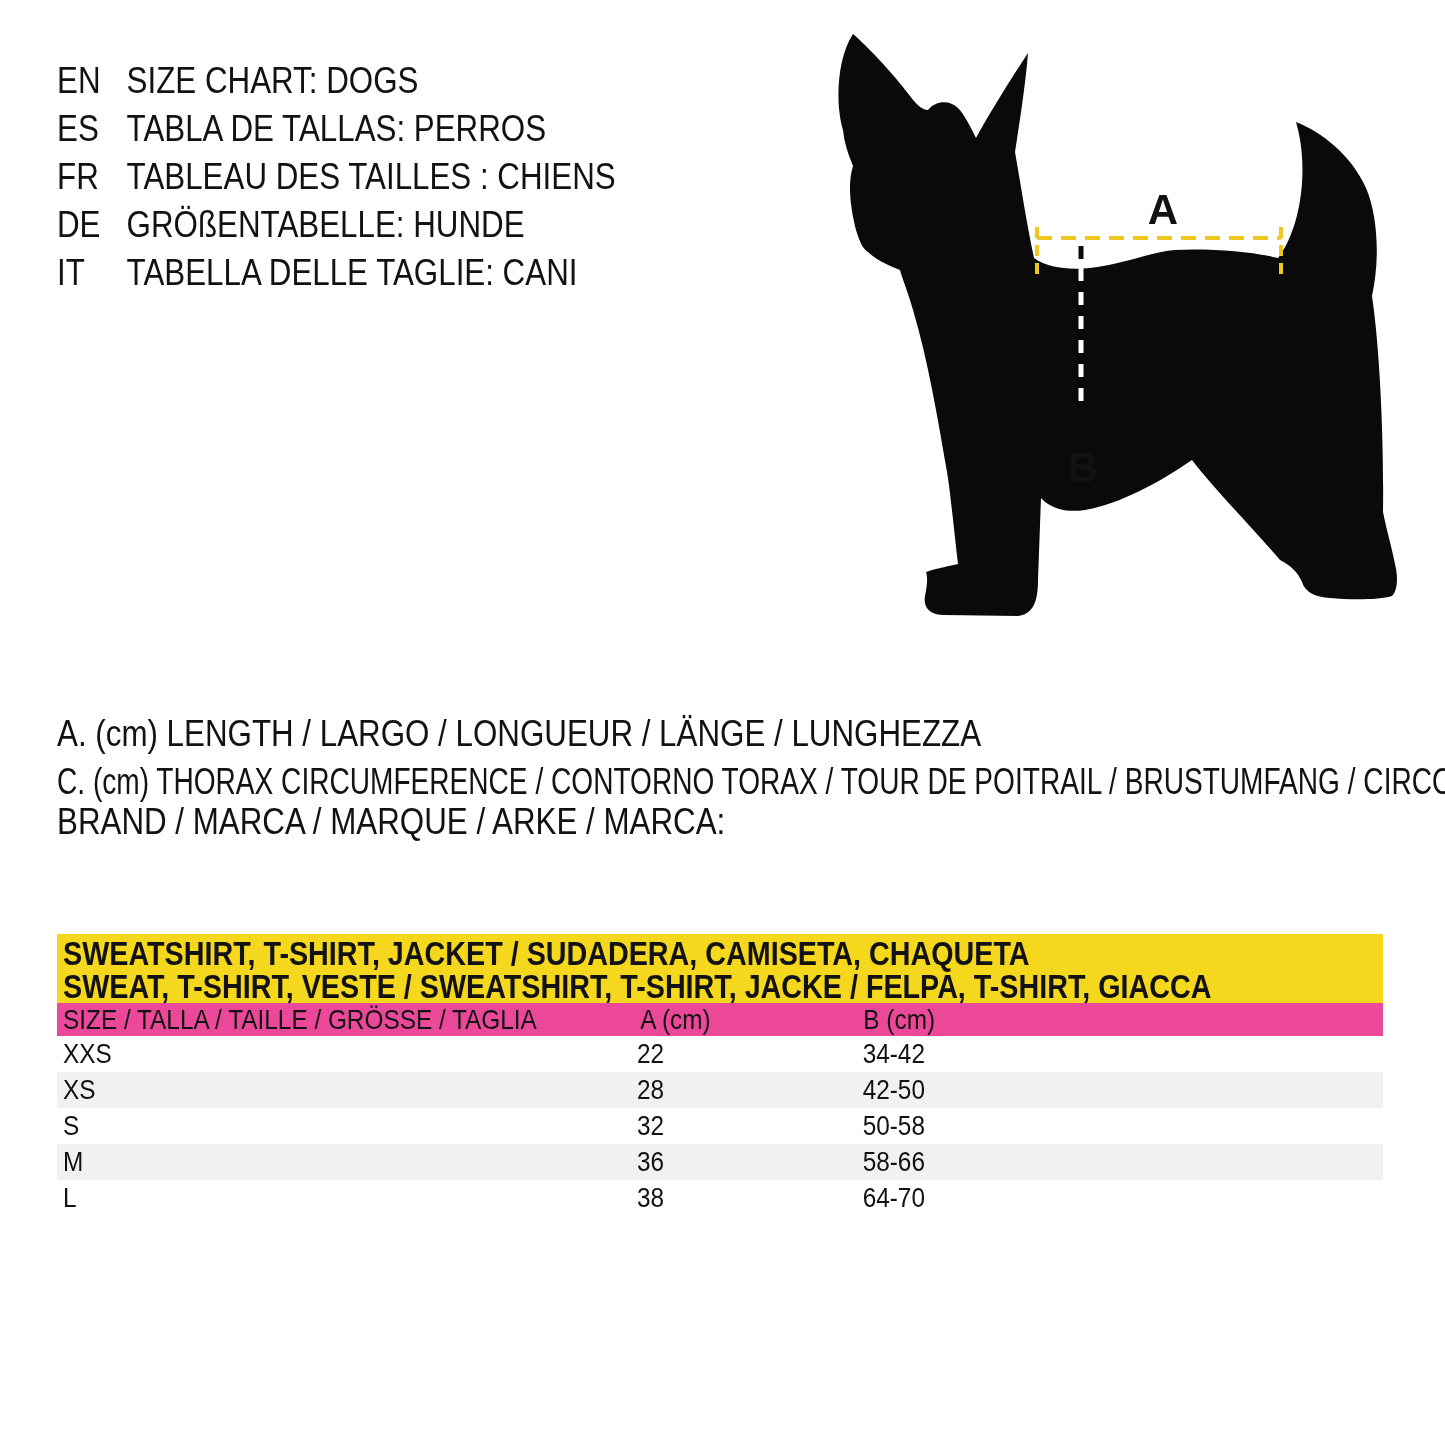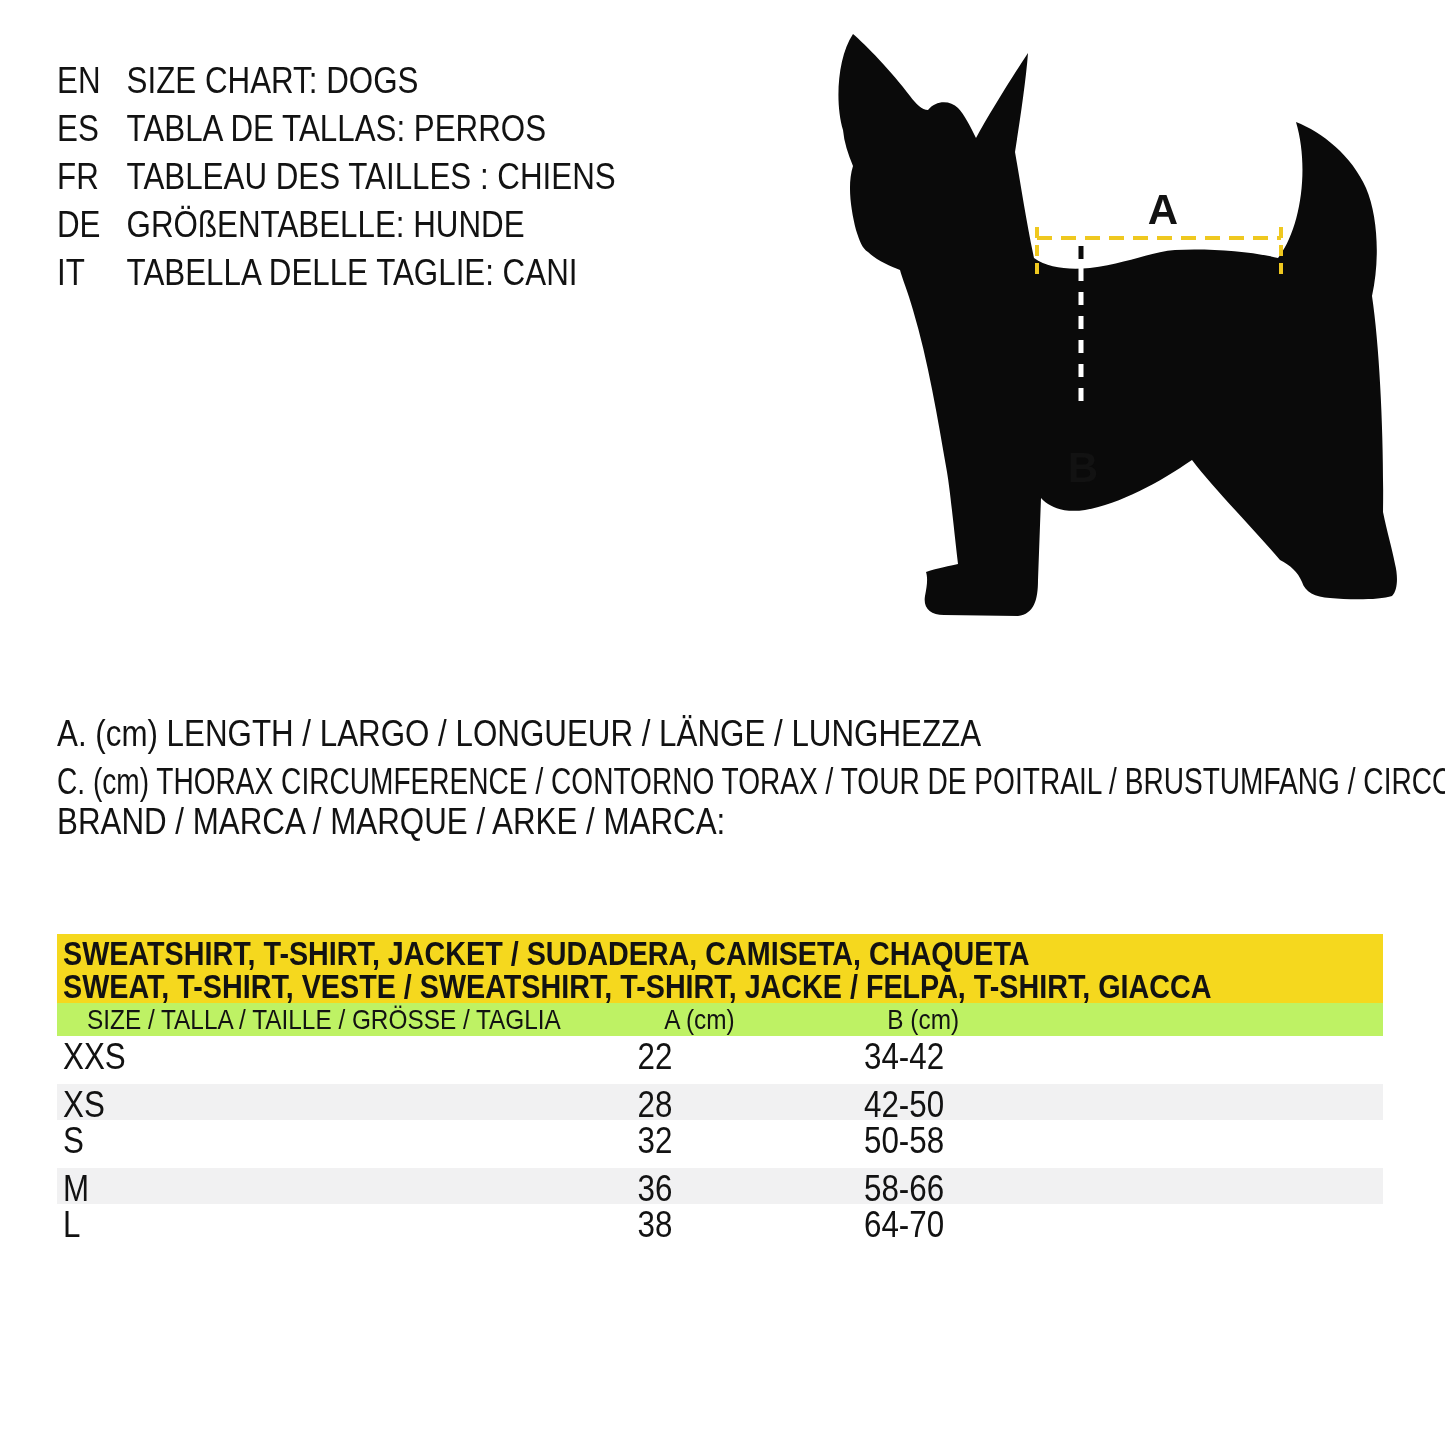--- a/index.html
+++ b/index.html
@@ -24,23 +24,23 @@
   .measure-legend { position:absolute; left:57px; top:710px; }
   .measure-line   { height:48px; line-height:48px; font-size:36px; }
 
   .brand-line { position:absolute; left:57px; top:798px; height:48px; line-height:48px; font-size:36px; }
 
   
   .size-table { position:absolute; left:57px; top:934px; width:1326px; }
   .table-title { background:#f5d81e; height:69px; padding:3px 0 0 6px; box-sizing:border-box; }
   .title-line  { height:33px; line-height:33px; font-size:33px; font-weight:bold; }
   .t-row { display:grid; grid-template-columns:578px 223px 223px auto; align-items:center; }
-  .t-head { background:#bef264; height:33px; font-size:28px;padding-left:24px; }
-  .t-data { height:36px; font-size:36px; }
-  .t-data.alt { background:#f1f1f2;margin-top:12px; }
+  .t-head { background:#ec4899; height:33px; font-size:28px; }
+  .t-data { height:36px; font-size:28px; }
+  .t-data.alt { background:#f1f1f2; }
   .cell-left   { padding-left:6px; }
   .cell-center { text-align:left;text-decoration:underline; }
 </style>
 </head>
 <body>
 
 <div class="page">
 
   <div class="lang-block">
     <div class="lang-row cond">

